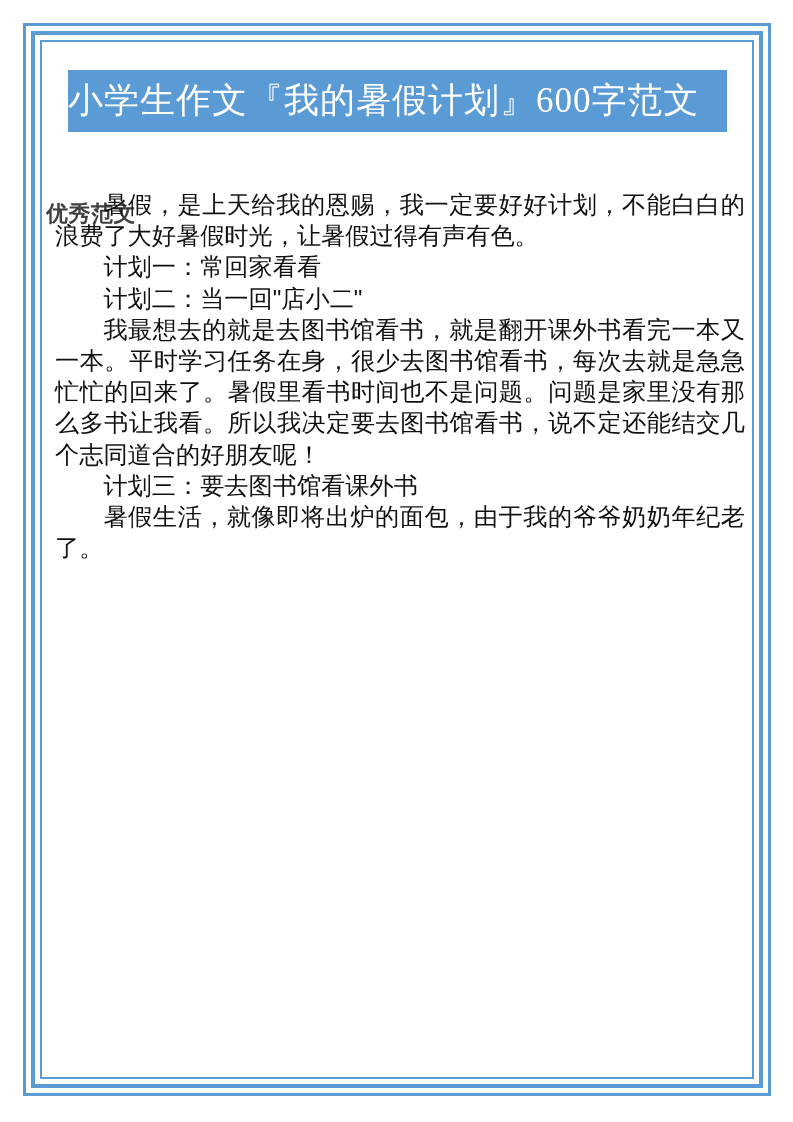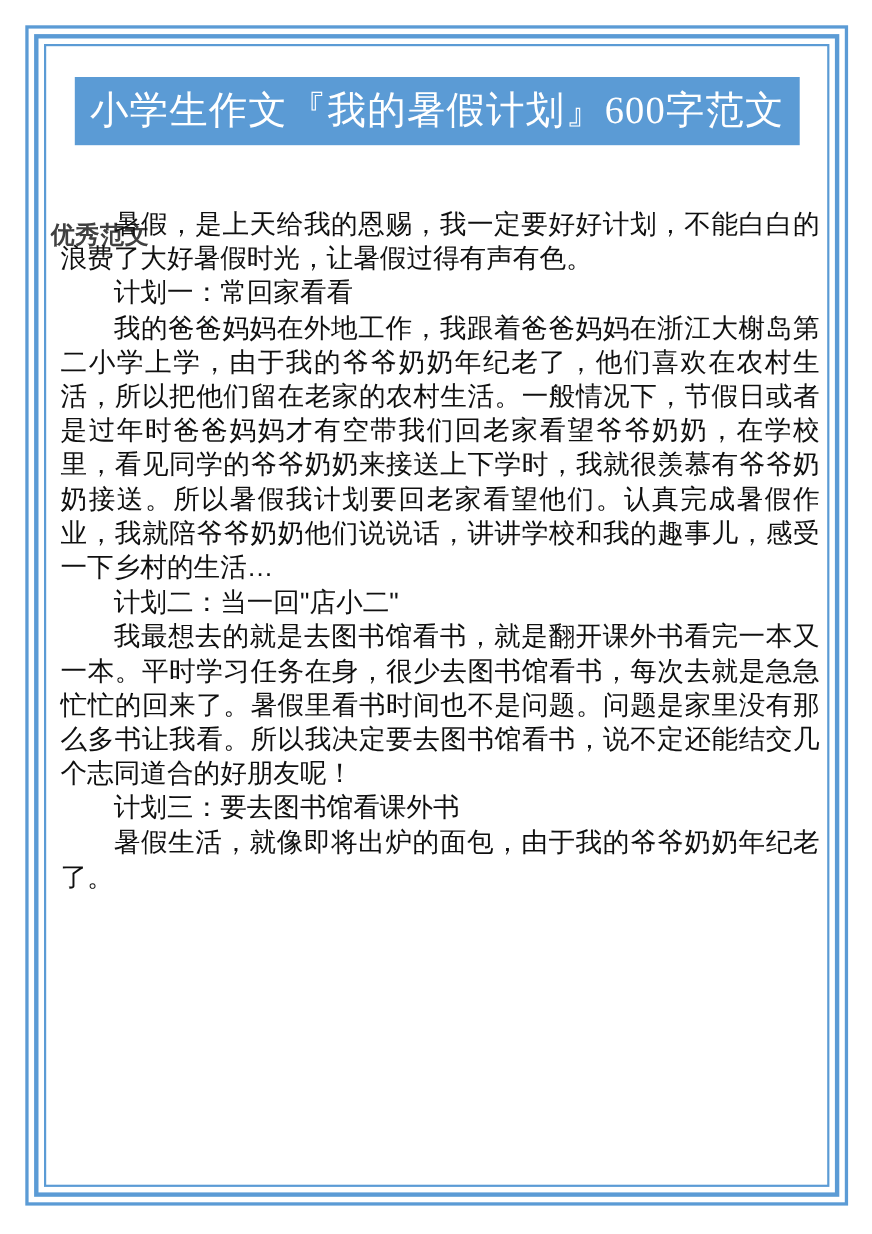--- a/index.html
+++ b/index.html
@@ -55,21 +55,21 @@
   
   .title-banner {
     position: absolute;
     left: 22px;
     top: 24px;
     width: 659px;
     height: 62px;
     background: #5B9BD5;
     display: flex;
     align-items: center;
-    justify-content: center;
+    justify-content: flex-start;
     box-sizing: border-box;
   }
   .title-text {
     color: #ffffff;
     font-family: "Liberation Serif", "DejaVu Serif", serif;
     font-size: 35px;
     line-height: 40px;
     letter-spacing: 1px;
     white-space: nowrap;
     font-weight: 400;
@@ -122,21 +122,20 @@
 
     <div class="title-banner">
       <span class="title-text">小学生作文『我的暑假计划』600字范文</span>
     </div>
 
     <div class="subtitle">优秀范文</div>
 
     <div class="body-text">
       <p class="para">暑假，是上天给我的恩赐，我一定要好好计划，不能白白的浪费了大好暑假时光，让暑假过得有声有色。</p>
       <p class="para">计划一：常回家看看</p>
-      <p class="para">我的爸爸妈妈在外地工作，我跟着爸爸妈妈在浙江大榭岛第二小学上学，由于我的爷爷奶奶年纪老了，他们喜欢在农村生活，所以把他们留在老家的农村生活。一般情况下，节假日或者是过年时爸爸妈妈才有空带我们回老家看望爷爷奶奶，在学校里，看见同学的爷爷奶奶来接送上下学时，我就很羡慕有爷爷奶奶接送。所以暑假我计划要回老家看望他们。认真完成暑假作业，我就陪爷爷奶奶他们说说话，讲讲学校和我的趣事儿，感受一下乡村的生活…</p>
       <p class="para">计划二：当一回"店小二"</p>
       <p class="para">我最想去的就是去图书馆看书，就是翻开课外书看完一本又一本。平时学习任务在身，很少去图书馆看书，每次去就是急急忙忙的回来了。暑假里看书时间也不是问题。问题是家里没有那么多书让我看。所以我决定要去图书馆看书，说不定还能结交几个志同道合的好朋友呢！</p>
       <p class="para">计划三：要去图书馆看课外书</p>
       <p class="para">暑假生活，就像即将出炉的面包，由于我的爷爷奶奶年纪老了。</p>
     </div>
 
   </div>
 </div>
 
 </body></html>

